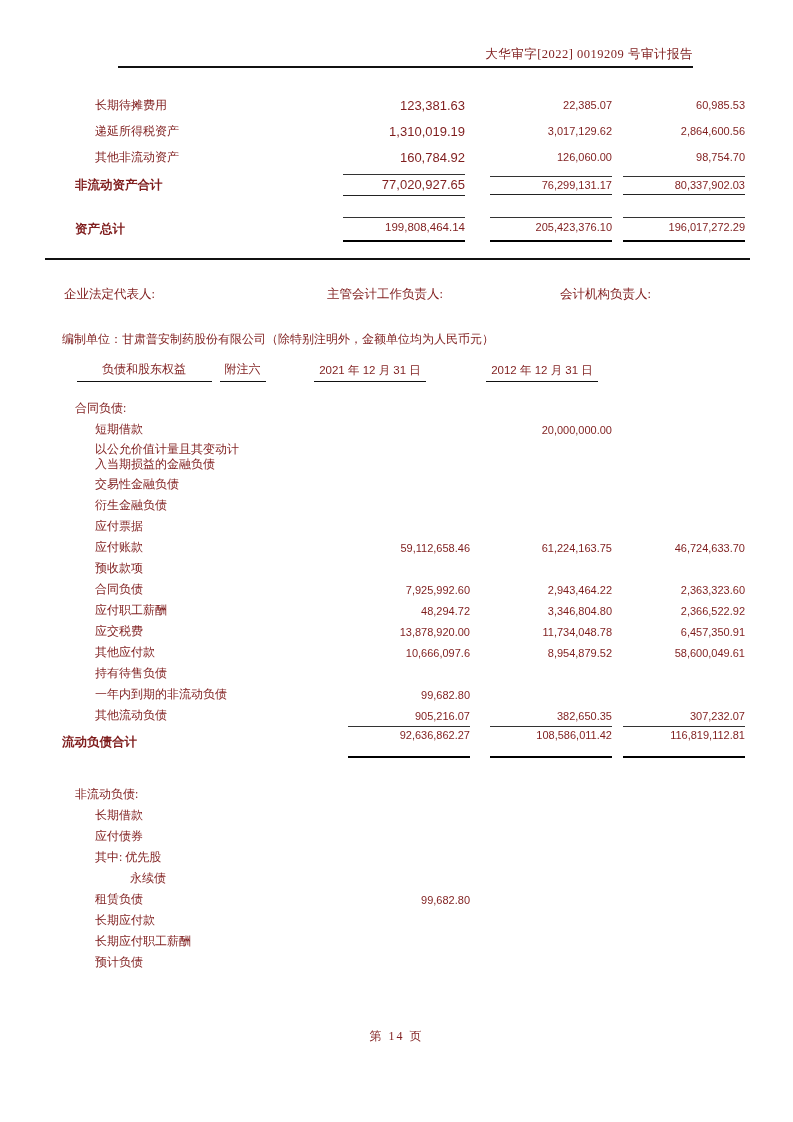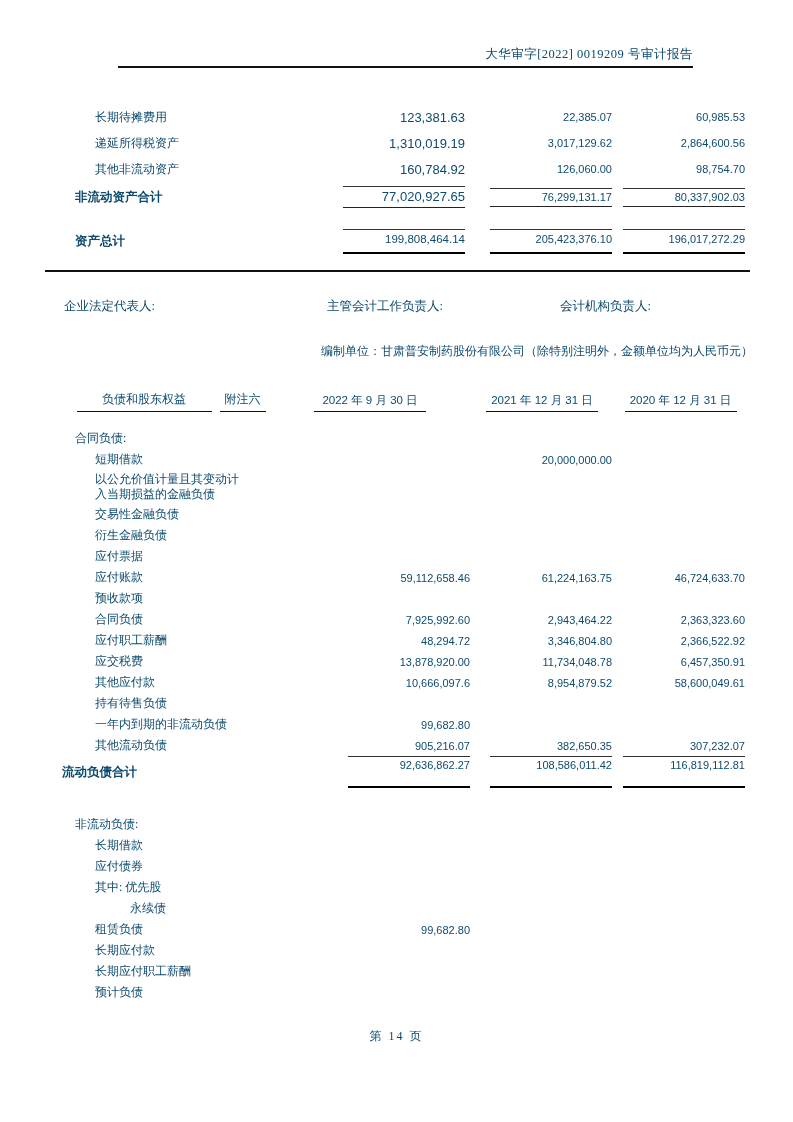--- a/index.html
+++ b/index.html
@@ -1,21 +1,21 @@
 <!DOCTYPE html>
 <html><head>
 <meta charset="utf-8">
 <style>
   html,body{margin:0;padding:0;background:#888;}
   .page{
     position:relative;
     width:793px;height:1122px;
     margin:0 auto;
     background:#ffffff;
-    color:#0c4a6e;
+    color:#7f1d1d;
     font-family:"Liberation Serif","DejaVu Serif",serif;
     overflow:hidden;
   }
   
   .doc-header{
     margin:46px 100px 0 118px;
     border-bottom:2px solid #111;
     text-align:right;
     font-size:12.5px;
     padding-bottom:3px;
@@ -47,43 +47,43 @@
   .ruled.sub{border-top:1px solid #333;border-bottom:1px solid #222;padding:2px 0 3px;}
   .ruled.grand{border-top:1px solid #333;border-bottom:2.5px solid #000;padding:3px 0 7px;}
   .ruled.total{border-top:1px solid #333;border-bottom:2px solid #000;padding:2px 0 15px;}
   
   .divider{margin:14px 43px 0 45px;border-top:2px solid #111;}
   .notes-line{margin:8px 0 0 48px;font-size:12px;}
   .signatories{position:relative;margin-top:26px;height:17px;font-size:12.5px;}
   .sig{position:absolute;top:0;white-space:nowrap;}
   .sig.s1{left:64px;} .sig.s2{left:327px;} .sig.s3{left:560px;}
   .stmt-title{margin-top:26px;text-align:center;font-size:22px;font-weight:bold;line-height:30px;letter-spacing:1px;}
-  .prepared{display:flex;justify-content:flex-end;margin:28px 40px 0 62px;font-size:12px;}
-  
-  .maintable{margin-top:28px;}
+  .prepared{display:flex;justify-content:flex-start;margin:28px 40px 0 62px;font-size:12px;}
+  
+  .maintable{margin-top:10px;}
   .thead{display:grid;grid-template-columns:155px 55px 200px 144px 133px;align-items:end;height:24px;}
   .th{font-size:12px;text-align:center;}
   .th .uline{display:inline-block;border-bottom:1.5px solid #111;padding-bottom:3px;}
   .th.item .uline{width:135px;margin-left:13px;}
   .th.note .uline{width:46px;}
   .th.date{font-family:"Liberation Sans","DejaVu Sans",sans-serif;font-size:11.5px;}
   .th.date .uline{width:112px;}
   .sect-gap1{margin-top:16px;}
   .sect-gap2{margin-top:28px;}
   
   .footer{position:absolute;top:1028px;left:0;right:0;text-align:center;font-size:12px;letter-spacing:2px;}
 </style>
 </head>
 <body>
 
 <div class="page">
 
   <div class="doc-header">大华审字[2022] 0019209 号审计报告</div>
 
-  <div class="grid toptable" style="margin-top:36px;">
+  <div class="grid toptable" style="margin-top:24px;">
     <div class="tr h26">
       <div class="td lbl ind1">长期待摊费用</div>
       <div class="td"></div>
       <div class="td num c1">123,381.63</div>
       <div class="td num c2">22,385.07</div>
       <div class="td num c3">60,985.53</div>
     </div>
     <div class="tr h26">
       <div class="td lbl ind1">递延所得税资产</div>
       <div class="td"></div>
@@ -126,23 +126,22 @@
 
   <div class="prepared">
     <span>编制单位：甘肃普安制药股份有限公司</span>
     <span>（除特别注明外，金额单位均为人民币元）</span>
   </div>
 
   <div class="grid maintable">
     <div class="thead">
       <div class="th item"><span class="uline">负债和股东权益</span></div>
       <div class="th note"><span class="uline">附注六</span></div>
-      <div class="th date"><span class="uline">2022 年 9 月 30 日</span></div>
       <div class="th date"><span class="uline">2021 年 12 月 31 日</span></div>
-      <div class="th date"><span class="uline">2020 年 12 月 31 日</span></div>
+      <div class="th date"><span class="uline">2012 年 12 月 31 日</span></div>
     </div>
 
     <div class="tr h21 sect-gap1">
       <div class="td lbl ind0">合同负债:</div>
       <div class="td"></div>
         <div class="td"></div>
         <div class="td"></div>
         <div class="td"></div>
     </div>
 

